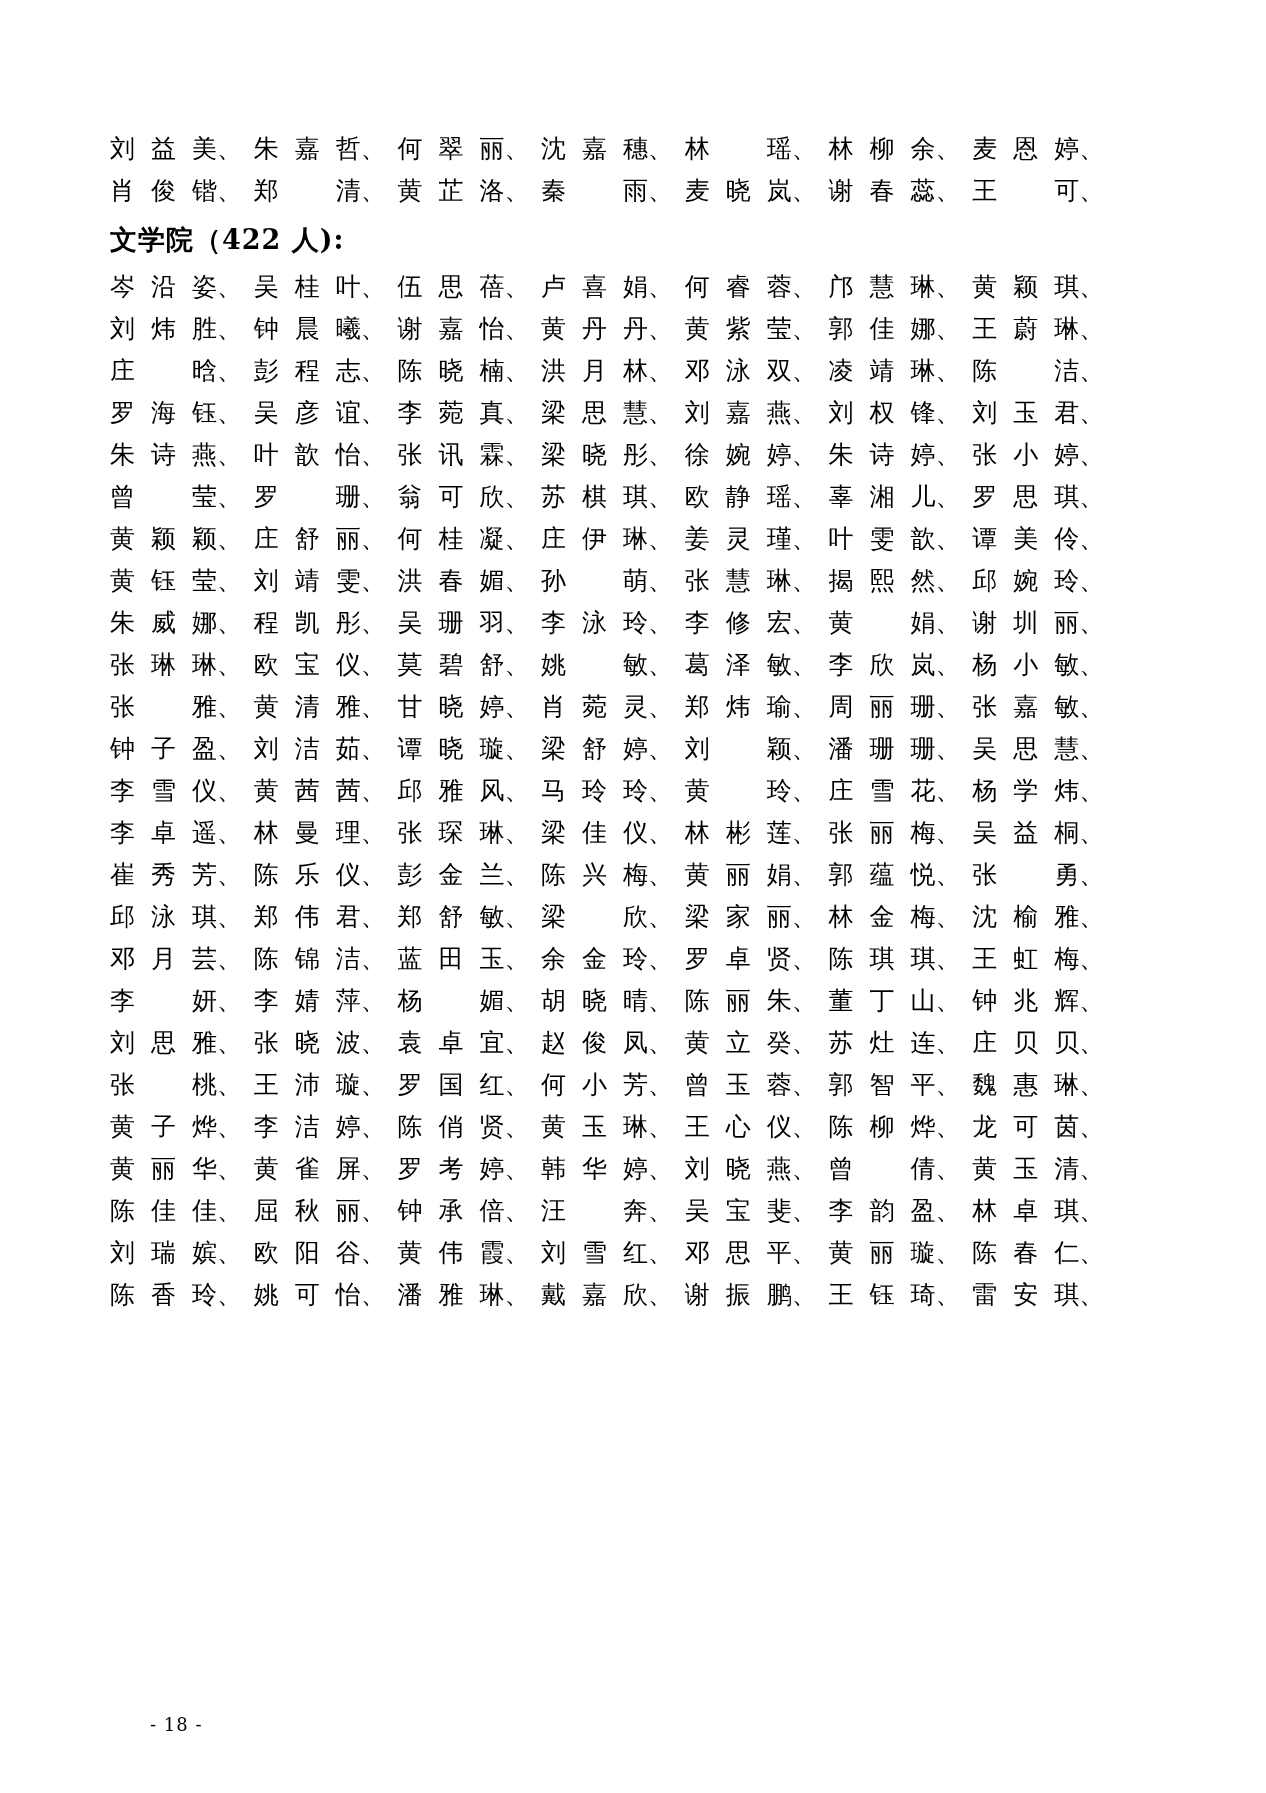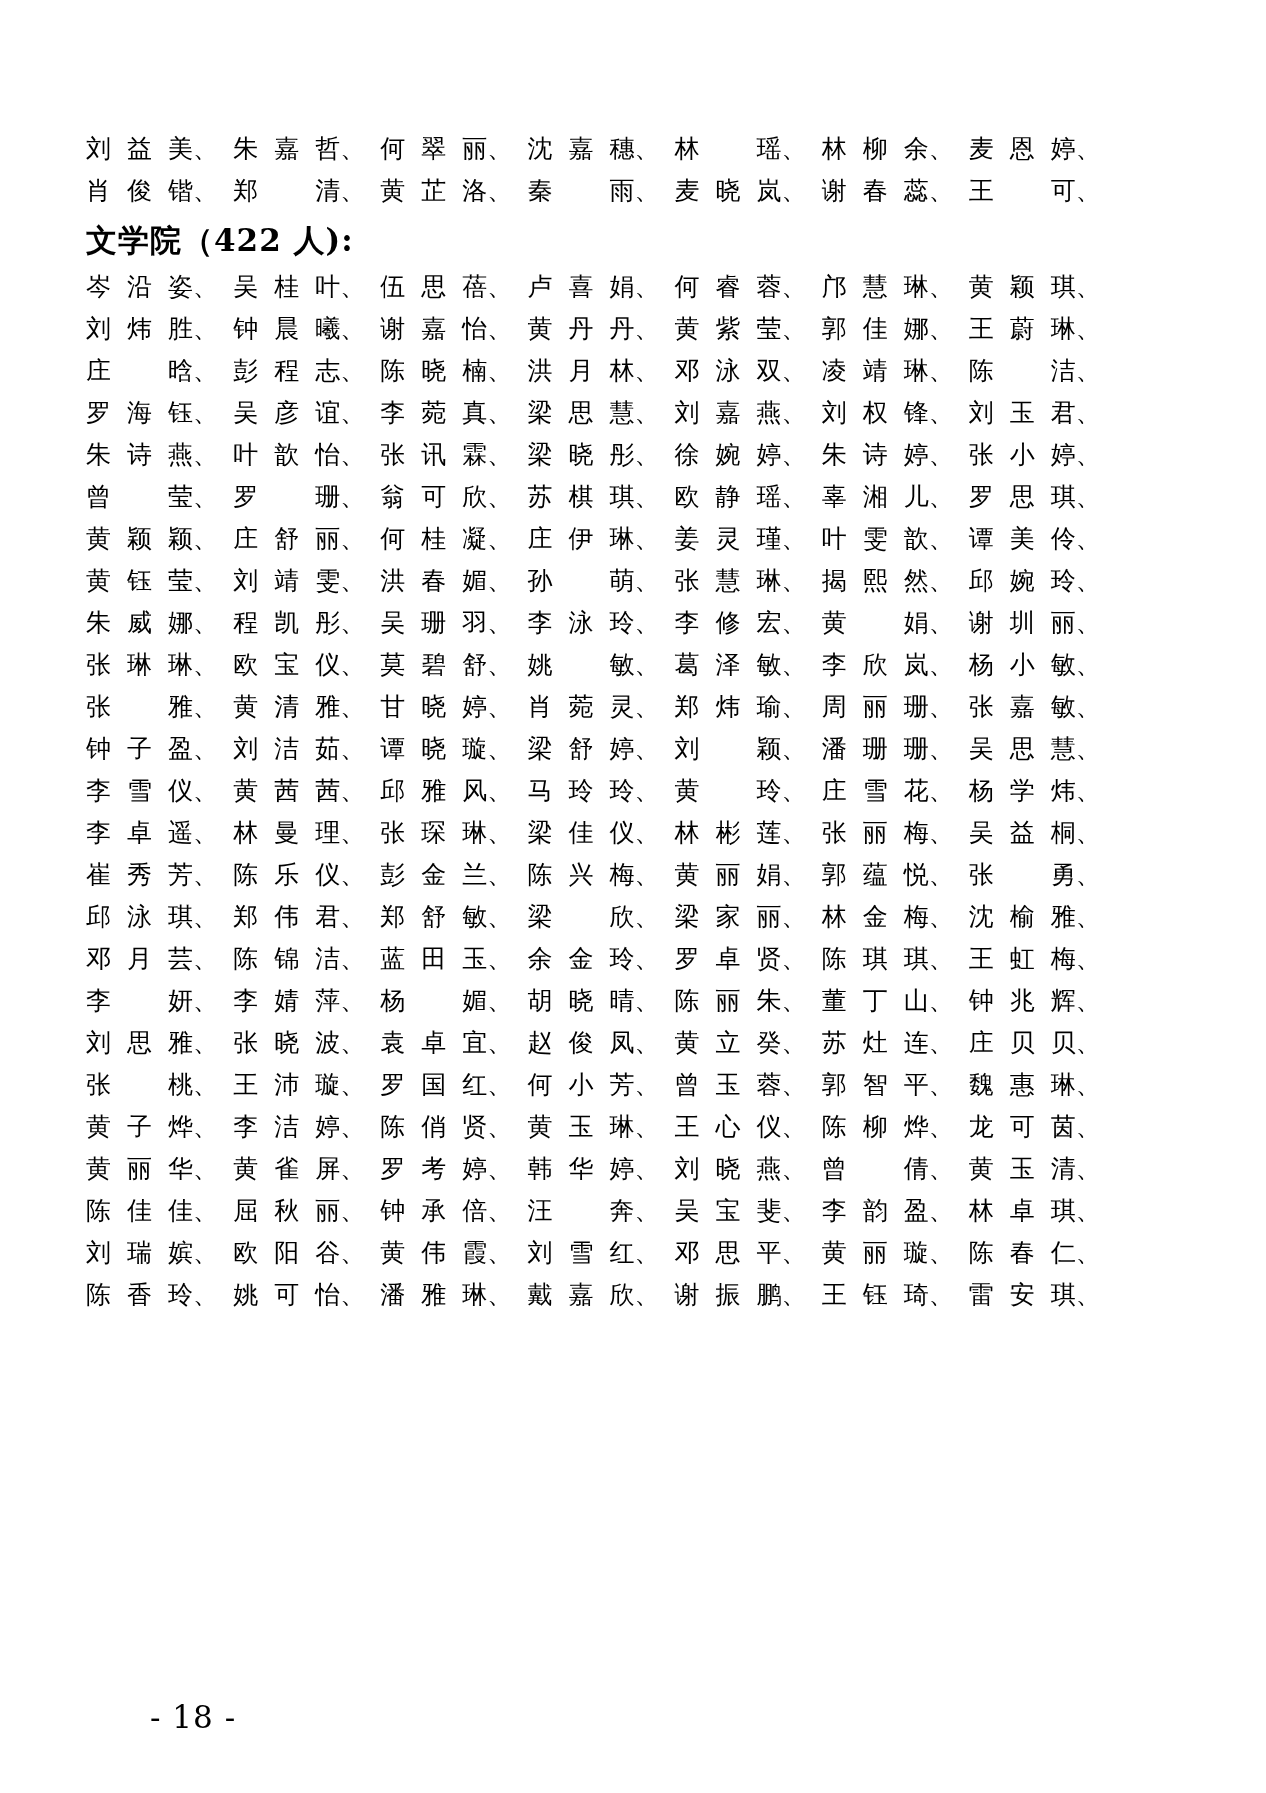--- a/index.html
+++ b/index.html
@@ -13,21 +13,21 @@
     position: relative;
     font-family: "DejaVu Serif", "Liberation Serif", serif;
     color: #000000;
   }
   .page {
     position: absolute;
     left: 0; top: 0;
     width: 1266px;
     height: 1793px;
     box-sizing: border-box;
-    padding: 128px 150px 0 86px;
+    padding: 128px 150px 0 110px;
     border-radius: 7px;
   }
   .name-grid {
     width: 100%;
     border-collapse: collapse;
     table-layout: fixed;
   }
   .name-grid td {
     padding: 0;
     height: 42px;
@@ -46,31 +46,31 @@
     text-align: justify;
     text-align-last: justify;
     width: 107px;
   }
   .sep {
     display: inline-block;
     width: 24px;
     text-align: left;
   }
   .section-head {
-    font-size: 31px;
+    font-size: 27px;
     font-weight: bold;
     line-height: 48px;
     margin: 4px 0 2px 0;
     letter-spacing: 1px;
   }
   .page-number {
     position: absolute;
     left: 150px;
     bottom: 58px;
-    font-size: 31px;
+    font-size: 18px;
     letter-spacing: 1px;
   }
 </style>
 </head>
 <body>
 
 <div class="page">
   <div>
     <table class="name-grid">
       <tbody>

